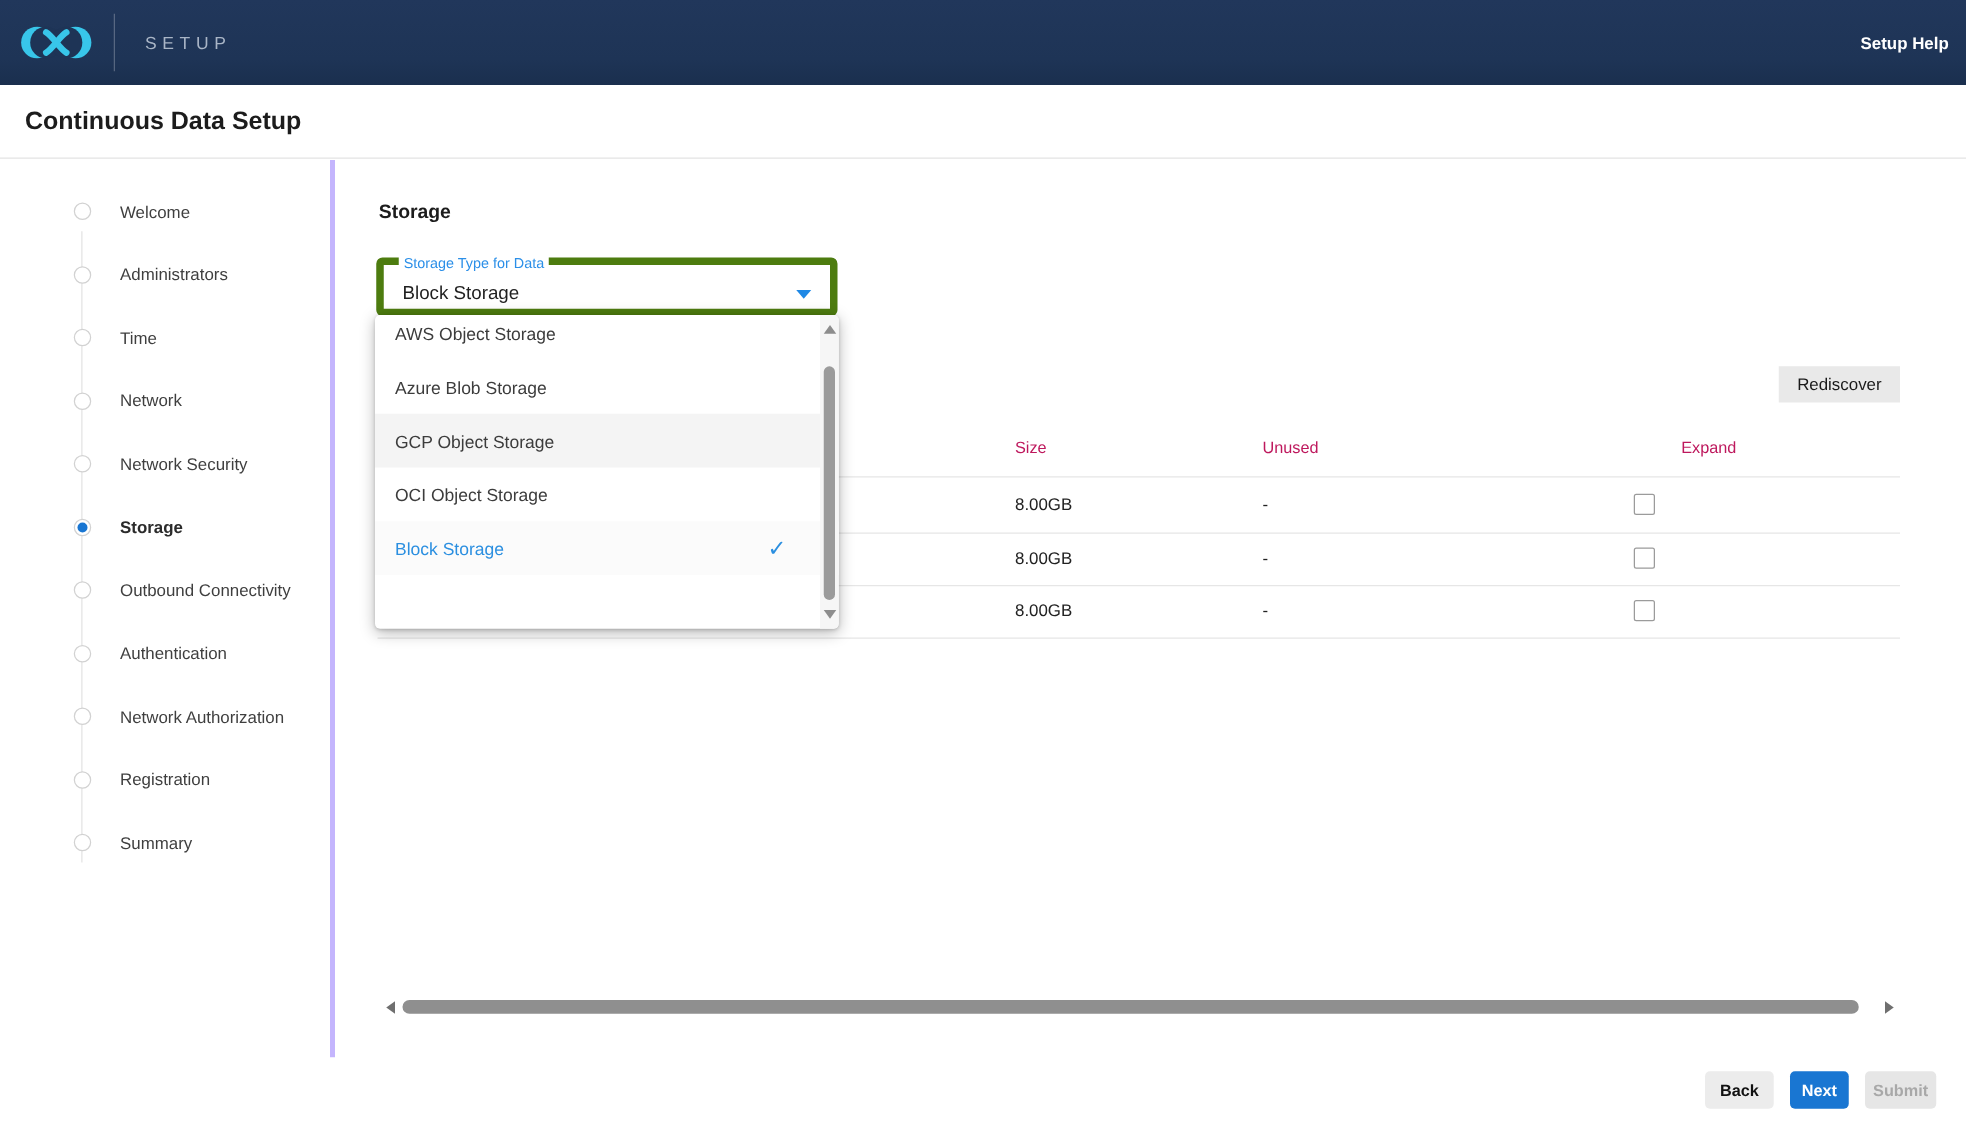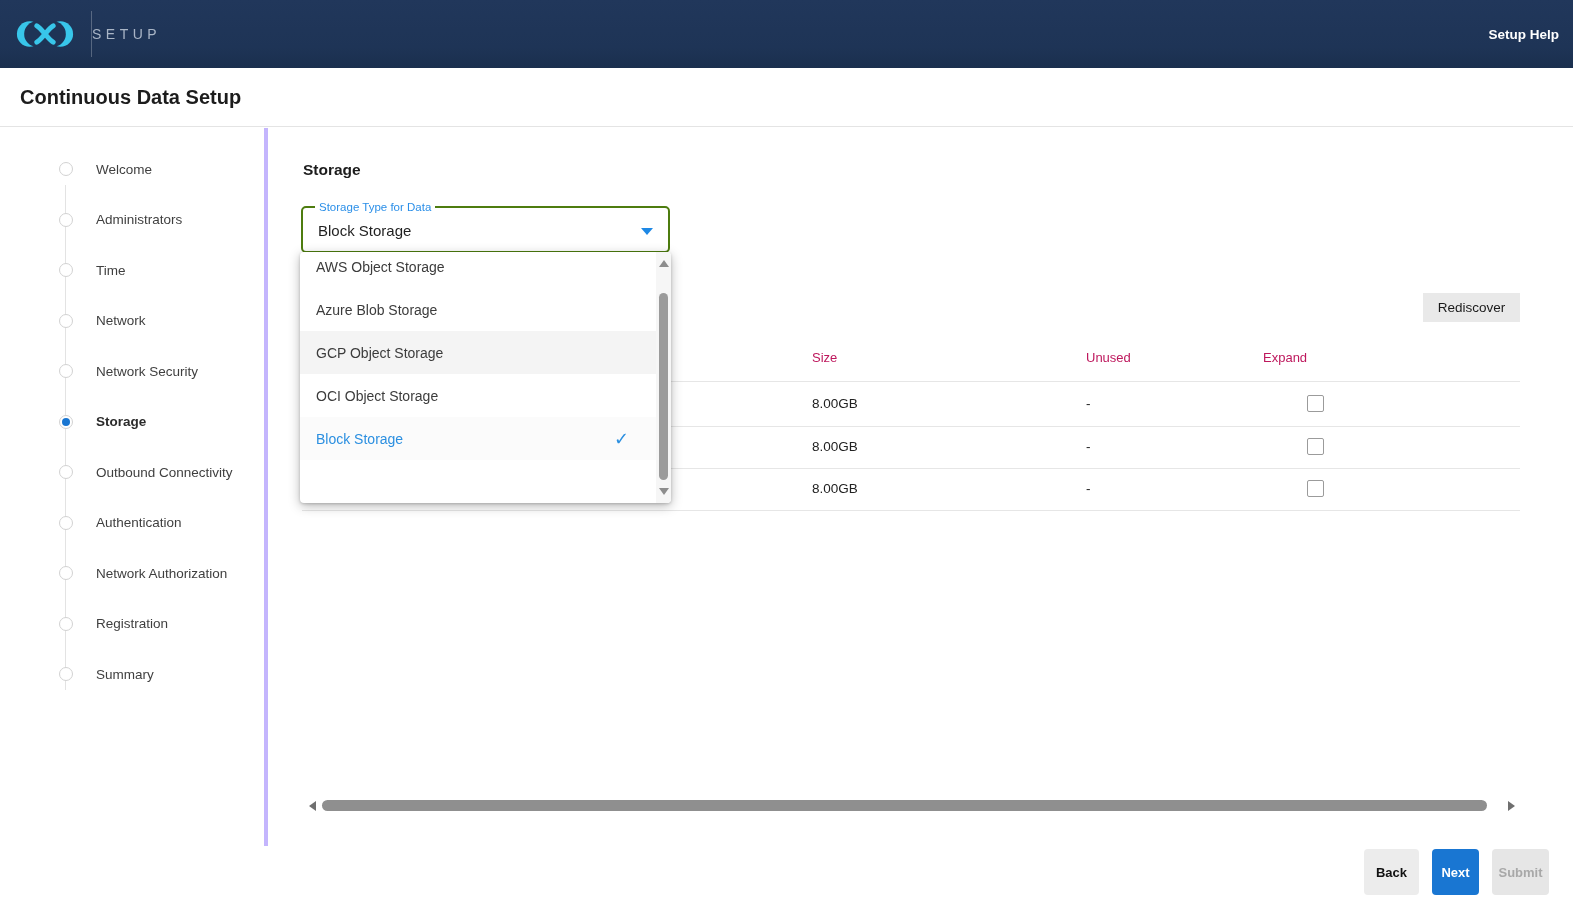--- a/index.html
+++ b/index.html
@@ -3,21 +3,21 @@
 <meta charset="utf-8">
 <style>
   * { margin:0; padding:0; box-sizing:border-box; }
   html,body { width:1573px; height:898px; background:#fff; font-family:"Liberation Sans",sans-serif; overflow:hidden; }
 
   
   .topbar { position:absolute; left:0; top:0; width:1573px; height:68px;
     background:linear-gradient(180deg,#21375b 0%,#1e3456 70%,#1a2f4e 100%); display:flex; align-items:center; }
   .logo-wrap { margin-left:16px; width:58px; height:44px; display:flex; align-items:center; }
   .topbar-divider { width:1px; height:46px; background:rgba(255,255,255,0.25); margin-left:17px; }
-  .product-name { color:#a9b5c6; font-size:14px; letter-spacing:4.5px; font-weight:400; }
+  .product-name { margin-left:24px; color:#a9b5c6; font-size:14px; letter-spacing:4.5px; font-weight:400; }
   .setup-help { position:absolute; right:14px; top:0; height:68px; display:flex; align-items:center;
     color:#ffffff; font-size:13.5px; font-weight:700; cursor:pointer; }
 
   
   .page-header { position:absolute; left:0; top:68px; width:1573px; height:59px; background:#fff;
     border-bottom:1px solid #e4e4e4; display:flex; align-items:center; }
   .page-title { margin-left:20px; font-size:20px; font-weight:700; color:#1c1c1c; }
 
   
   .sidebar { position:absolute; left:0; top:128px; width:268px; height:718px; border-right:4px solid #c4b5fd; background:#fff; }
@@ -30,35 +30,35 @@
   .step.active .step-circle::after { content:""; width:8px; height:8px; border-radius:50%; background:#1976d2; }
   .step-label { margin-left:23px; font-size:13.5px; color:#3f3f3f; }
   .step.active .step-label { font-weight:700; color:#2b2b2b; }
 
   
   .main { position:absolute; left:268px; top:128px; width:1305px; height:718px; background:#fff; }
   .section-title { position:absolute; left:35px; top:33px; font-size:15.5px; font-weight:700; color:#1c1c1c; }
 
   
   .select-box { position:absolute; left:33px; top:78px; width:369px; height:47px;
-    border:2px solid #4d7c0f; border-radius:5px; background:#fff; cursor:pointer; }
+    border:6px solid #4d7c0f; border-radius:5px; background:#fff; cursor:pointer; }
   .select-label { position:absolute; left:12px; top:-7px; background:#fff; padding:0 4px;
     font-size:11.5px; color:#2b8fe8; line-height:13px; }
   .select-value { position:absolute; left:15px; top:0; height:45px; display:flex; align-items:center;
     font-size:15px; color:#1f1f1f; }
   .select-arrow { position:absolute; right:15px; top:20px; width:0; height:0;
     border-left:6px solid transparent; border-right:6px solid transparent; border-top:7px solid #1e88e5; }
 
   
   .rediscover-btn { position:absolute; left:1155px; top:165px; width:97px; height:29px; background:#e9e9e9;
     border:none; border-radius:0; font-size:13.5px; color:#1a1a1a; font-family:inherit; cursor:pointer; }
 
   
   .tbl-header-label { position:absolute; top:222px; font-size:13px; color:#be185d; }
-  .col-size { left:544px; } .col-unused { left:818px; } .col-expand { left:995px; }
+  .col-size { left:544px; } .col-unused { left:742px; } .col-expand { left:1077px; }
   .tbl-line { position:absolute; left:34px; width:1218px; height:1px; background:#e6e6e6; }
   .line-h { top:253px; } .line-r1 { top:298px; } .line-r2 { top:340px; } .line-r3 { top:382px; }
   .cell { position:absolute; font-size:13.5px; color:#222; }
   .checkbox { position:absolute; left:1039px; width:17px; height:17px; border:1.5px solid #9b9b9b;
     border-radius:2px; background:#fff; cursor:pointer; }
 
   
   .menu { position:absolute; left:32px; top:124px; width:371px; height:251px; background:#fff;
     border-radius:4px; box-shadow:0 3px 12px rgba(0,0,0,0.28), 0 1px 3px rgba(0,0,0,0.18); overflow:hidden; z-index:10; }
   .menu-list { margin-top:-7px; }
@@ -78,21 +78,21 @@
   
   .hscroll-left { position:absolute; left:41px; top:673px; width:0; height:0;
     border-top:5px solid transparent; border-bottom:5px solid transparent; border-right:7px solid #6f6f6f; cursor:pointer; }
   .hscroll-thumb { position:absolute; left:54px; top:672px; width:1165px; height:11px; background:#8f8f8f; border-radius:6px; cursor:grab; }
   .hscroll-right { position:absolute; left:1240px; top:673px; width:0; height:0;
     border-top:5px solid transparent; border-bottom:5px solid transparent; border-left:7px solid #6f6f6f; cursor:pointer; }
 
   
   .footer { position:absolute; left:0; top:846px; width:1573px; height:52px; background:#fff;
     display:flex; align-items:center; justify-content:flex-end; padding-right:24px; gap:13px; }
-  .btn { height:46px; border:none; border-radius:4px; font-family:inherit; font-size:13px; font-weight:700; cursor:pointer; }
+  .btn { height:30px; border:none; border-radius:4px; font-family:inherit; font-size:13px; font-weight:700; cursor:pointer; }
   .btn-back { width:55px; background:#ececec; color:#111; }
   .btn-next { width:47px; background:#1976d2; color:#fff; }
   .btn-submit { width:57px; background:#e6e6e6; color:#a8a8a8; cursor:default;text-align:center; }
 </style>
 </head>
 <body>
 
 <div class="topbar">
   <div class="logo-wrap">
     <svg width="58" height="44" viewBox="0 0 64 44">

